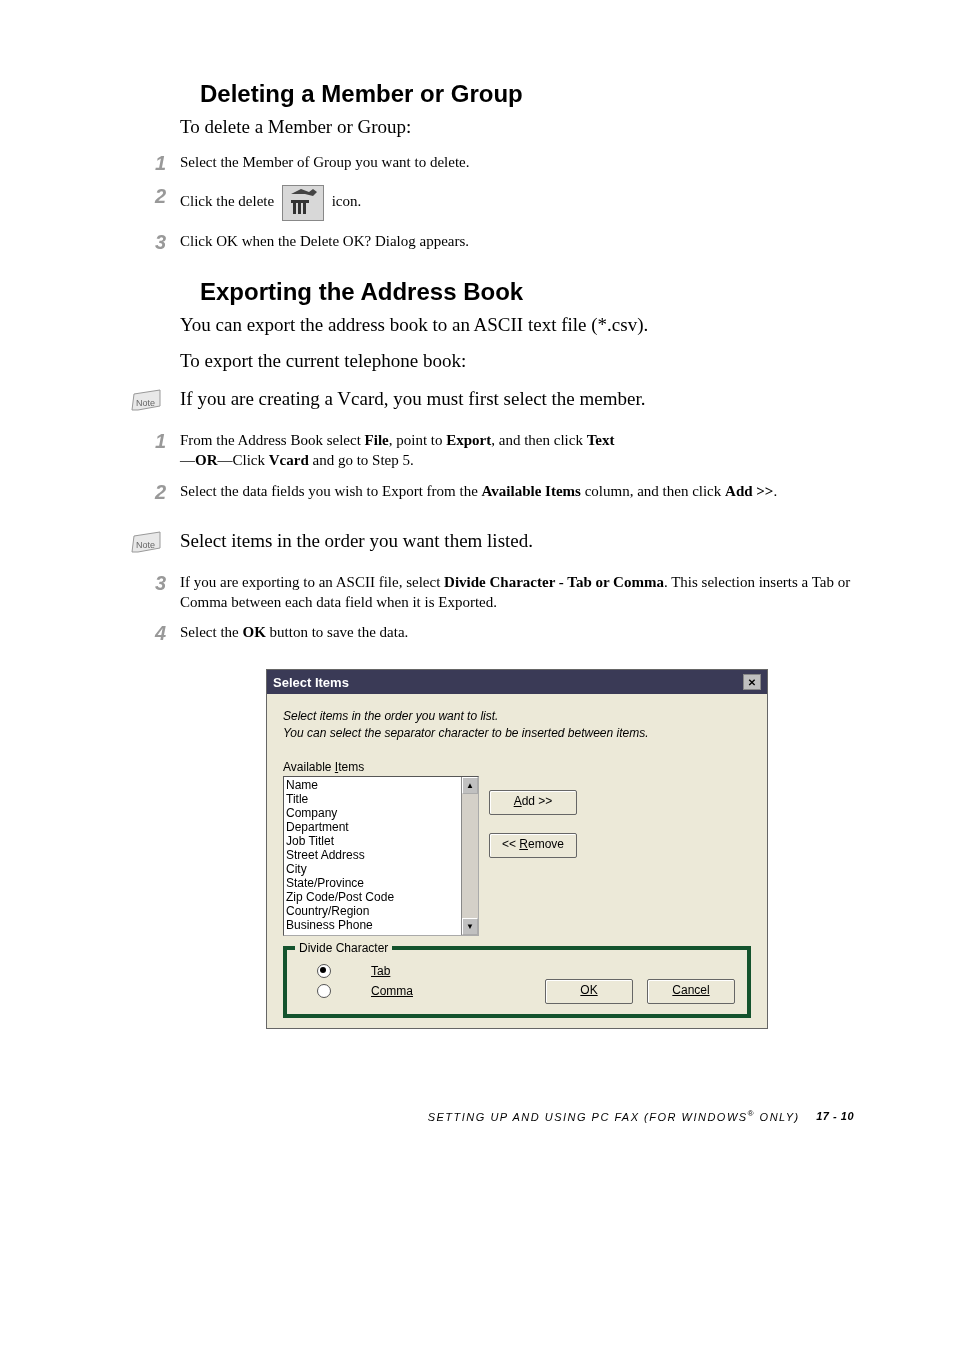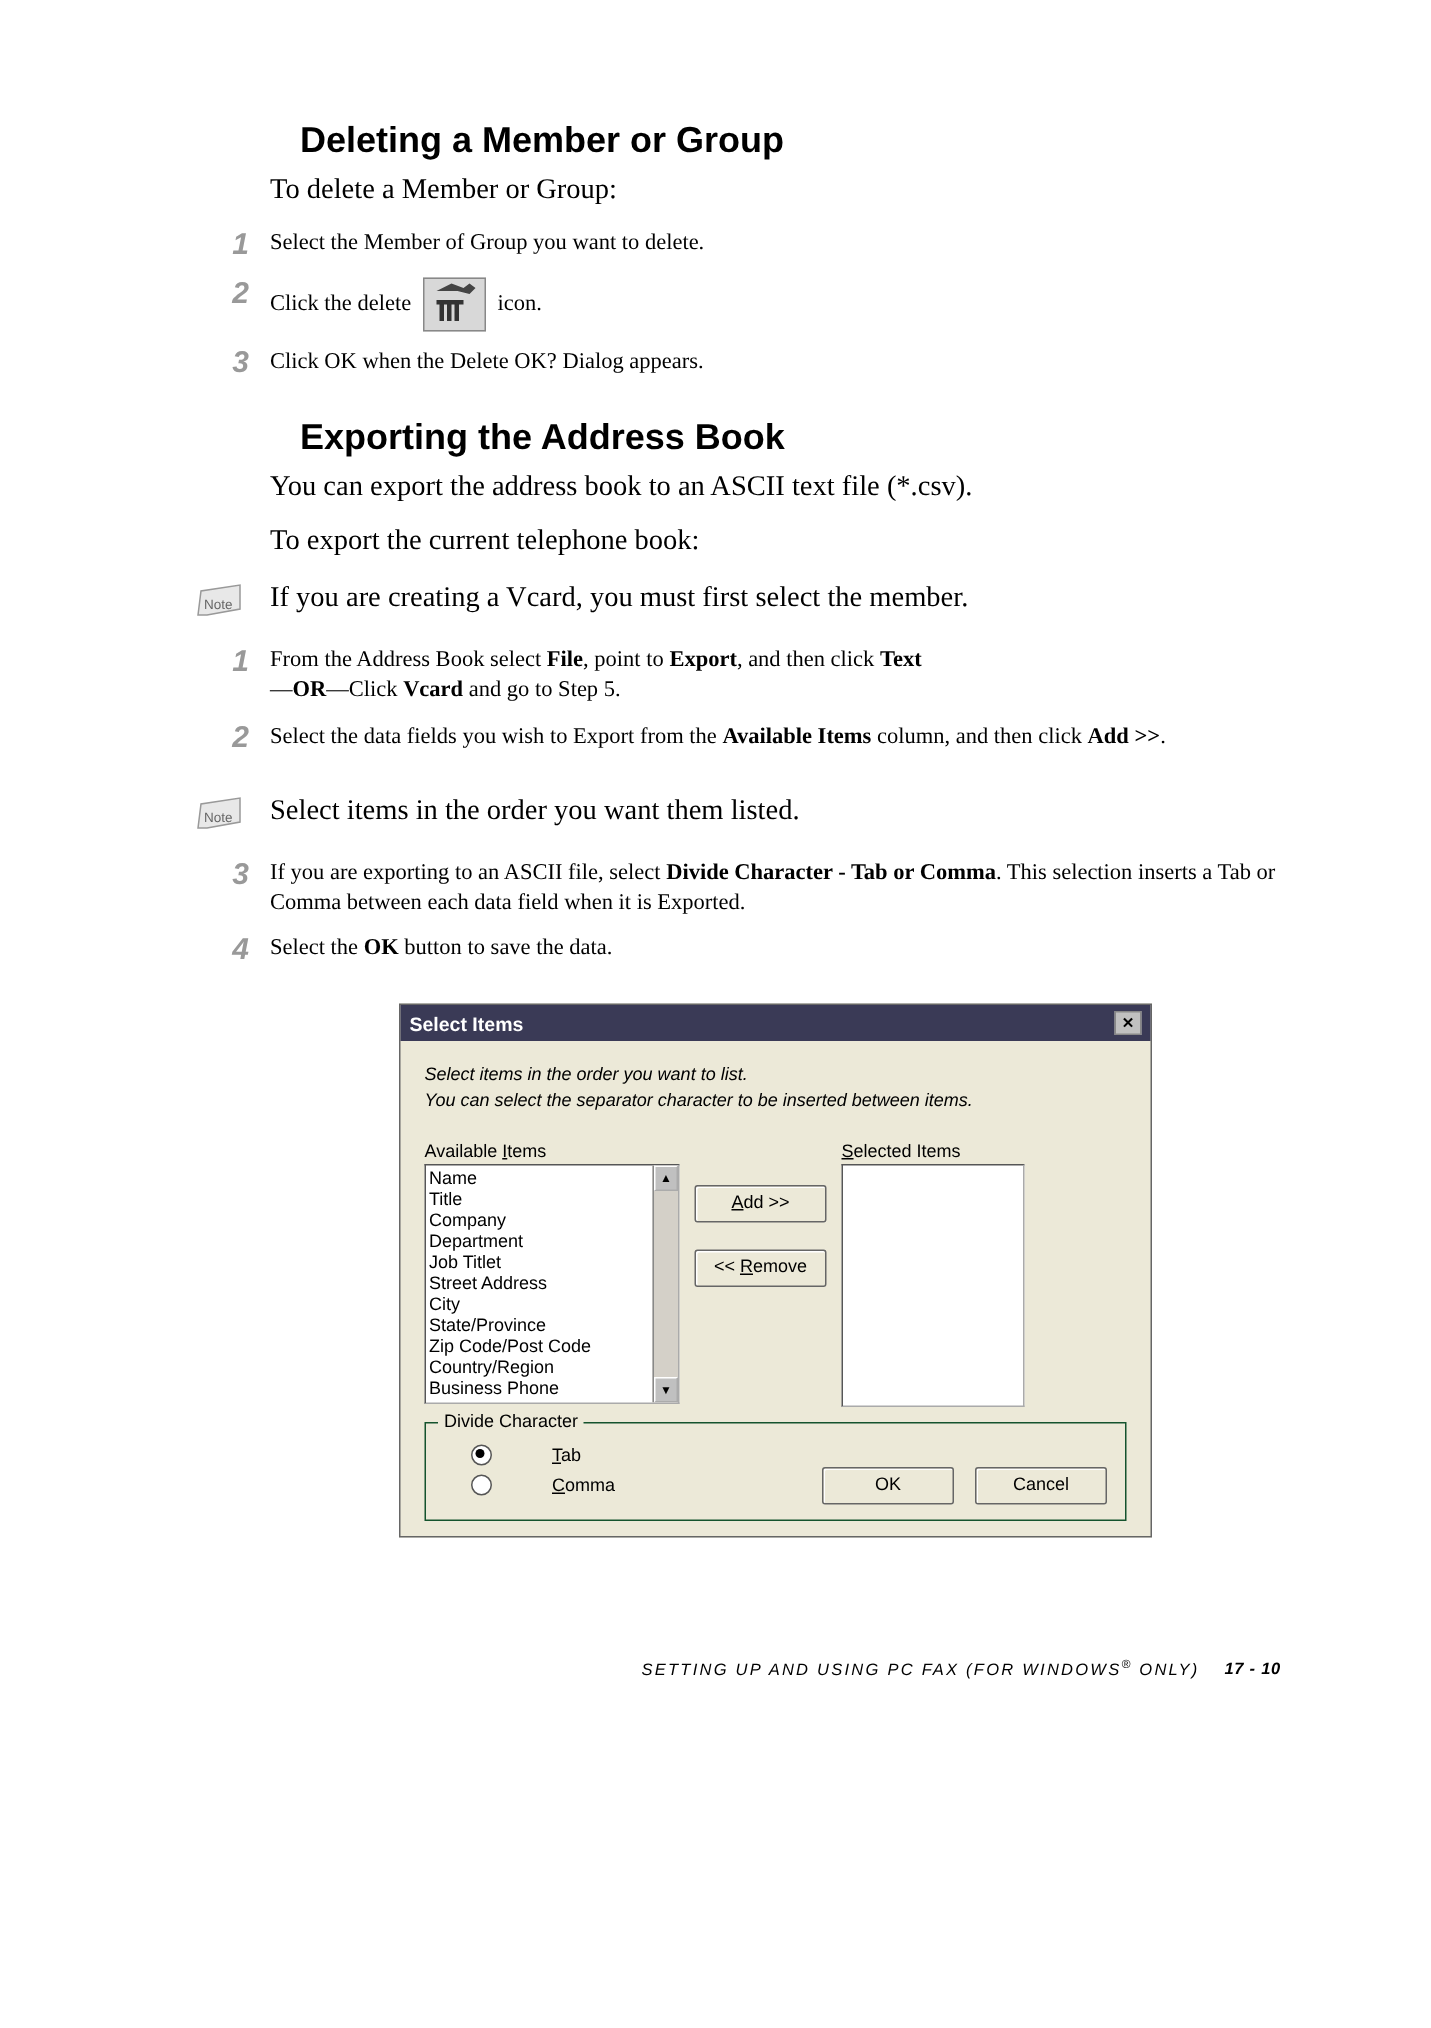--- a/index.html
+++ b/index.html
@@ -125,21 +125,21 @@
     gap: 10px;
   }
   .list-col {
     display: flex;
     flex-direction: column;
   }
   .list-label {
     margin-bottom: 2px;
   }
   .listbox {
-    width: 170px;
+    width: 196px;
     height: 160px;
     background: #fff;
     border: 1px inset #aaa;
     overflow: hidden;
     position: relative;
     padding: 1px 2px;
     box-sizing: border-box;
   }
   .listbox-scroll {
     position: absolute;
@@ -180,24 +180,25 @@
     background: #ece9d8;
     border: 1px solid #666;
     border-radius: 2px;
     font-family: Tahoma, Arial, sans-serif;
     font-size: 12px;
     text-align: center;
     line-height: 21px;
     box-shadow: inset 1px 1px 0 #fff;
   }
   .fieldset {
-    border: 1px solid #14532d;
+    border: 4px solid #14532d;
     margin-top: 10px;
     padding: 8px 12px 10px 12px;
     position: relative;
+    text-decoration: underline;
   }
   .fieldset-legend {
     position: absolute;
     top: -9px;
     left: 8px;
     background: #ece9d8;
     padding: 0 4px;
   }
   .radio-row {
     display: flex;
@@ -368,24 +369,20 @@
                 <div class="scroll-btn">▼</div>
               </div>
             </div>
           </div>
 
           <div class="btn-col">
             <div class="win-btn"><u>A</u>dd &gt;&gt;</div>
             <div class="win-btn">&lt;&lt; <u>R</u>emove</div>
           </div>
 
-          <div class="list-col">
-            <div class="list-label"><u>S</u>elected Items</div>
-            <div class="selected-box"></div>
-          </div>
         </div>
 
         <div class="fieldset">
           <span class="fieldset-legend">Divide Character</span>
           <div style="display:flex; align-items:flex-end;">
             <div style="flex:1;">
               <div class="radio-row">
                 <span class="radio checked"></span>
                 <span><u>T</u>ab</span>
               </div>

